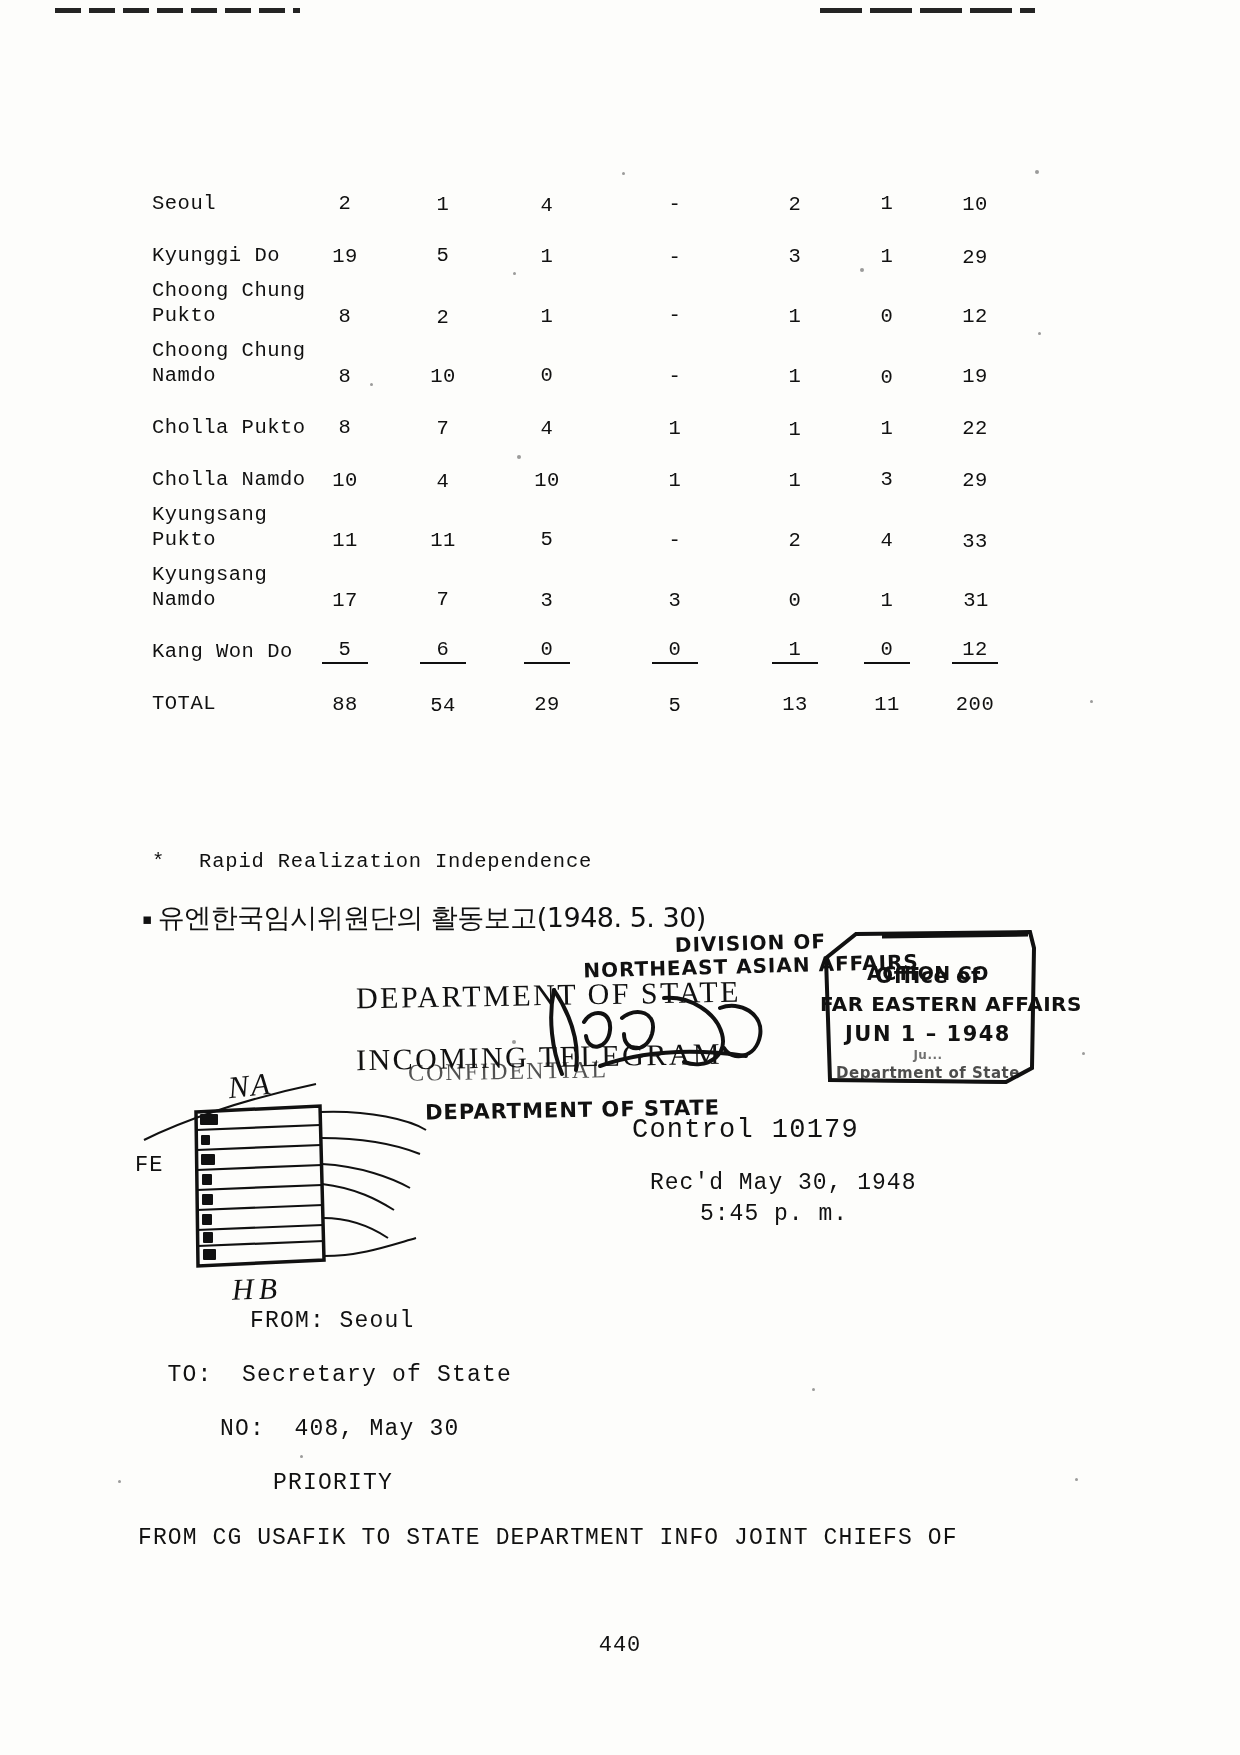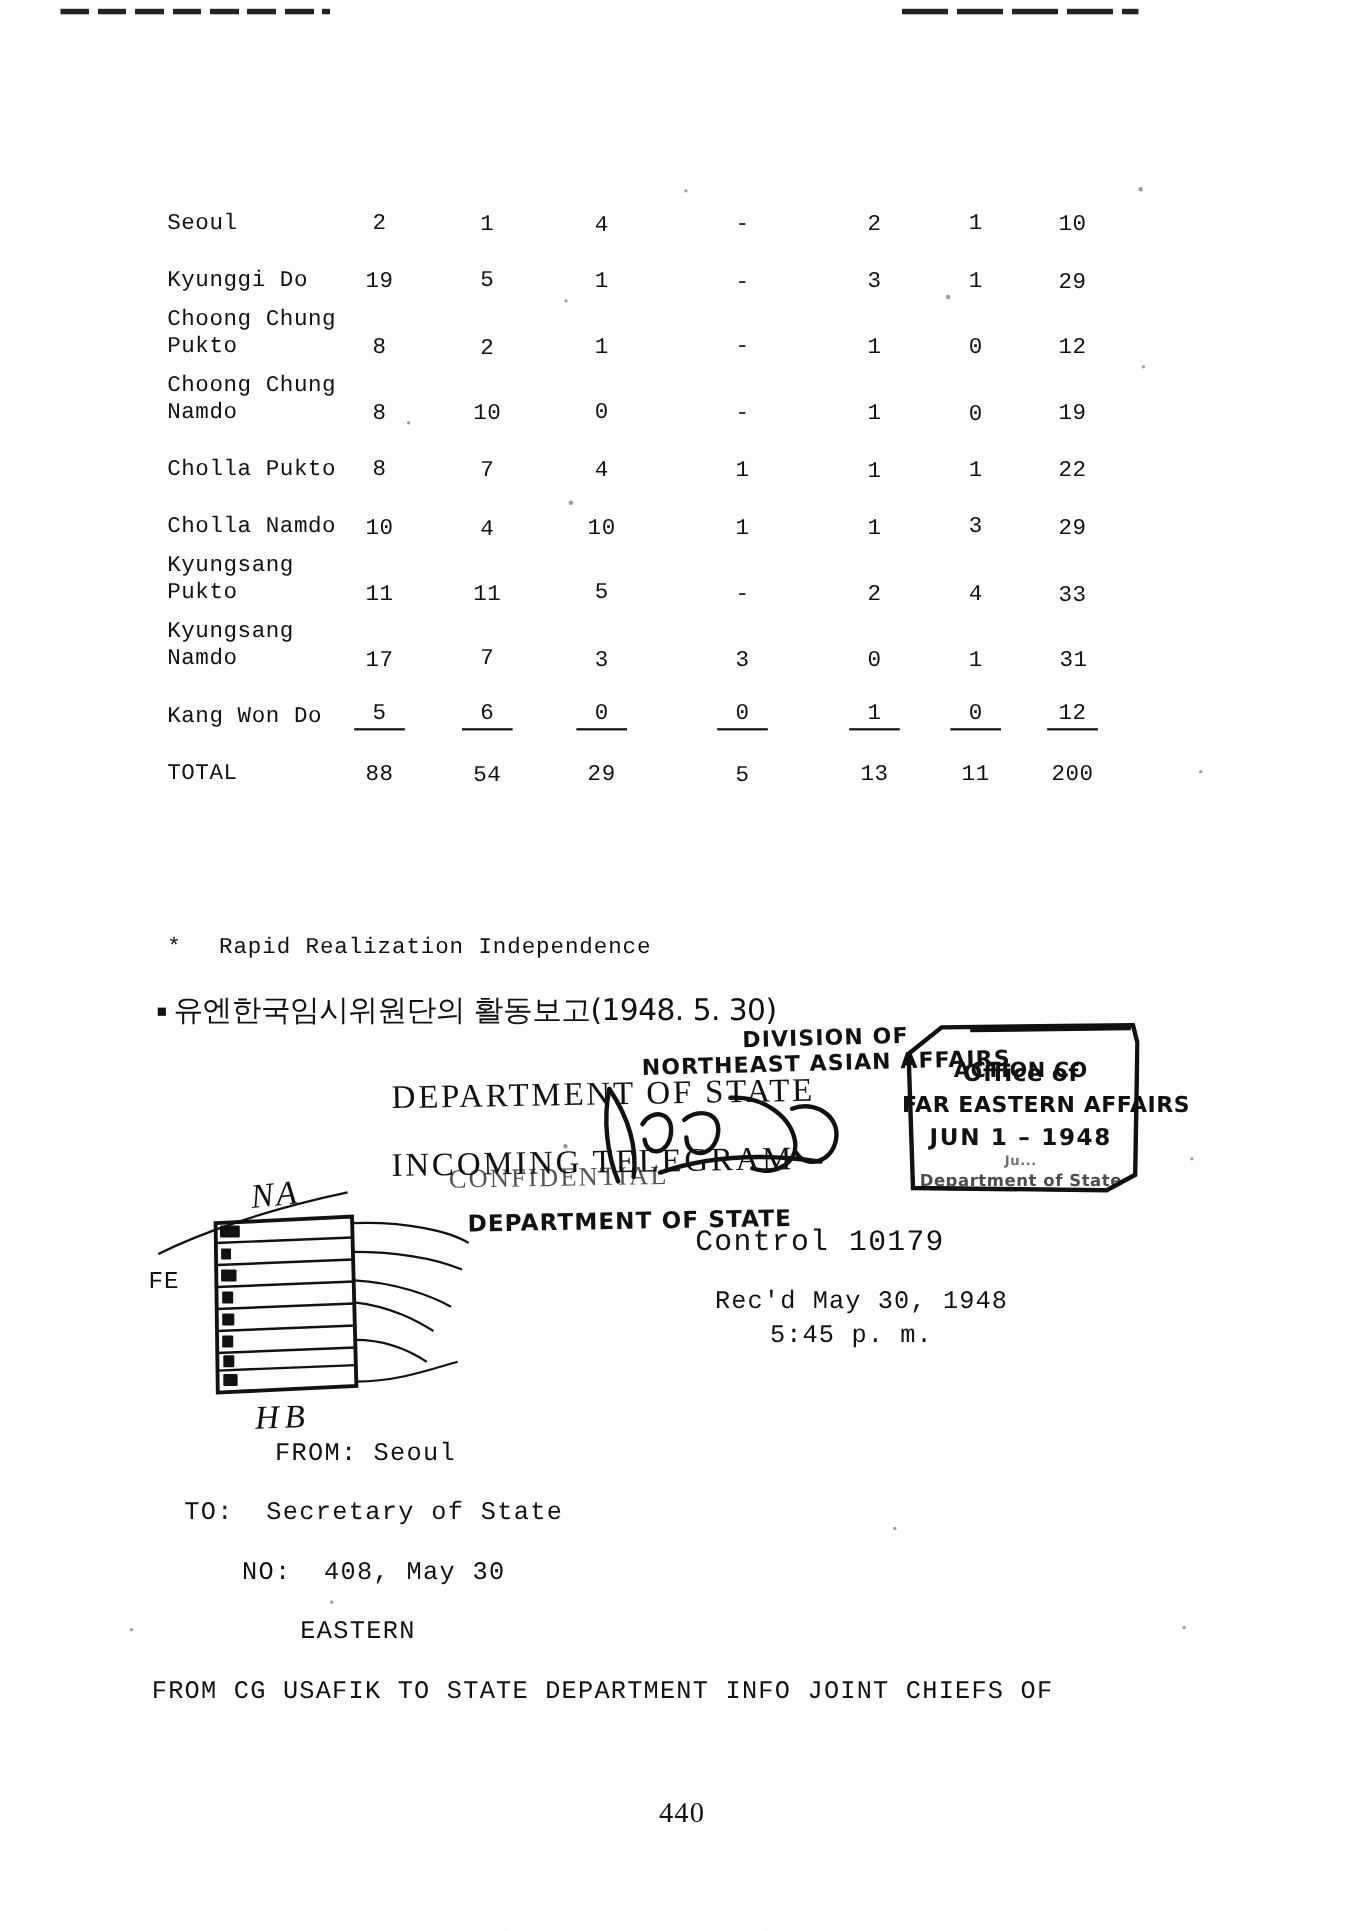--- a/index.html
+++ b/index.html
@@ -271,22 +271,22 @@
     letter-spacing: 1.1px;
     white-space: pre;
   }
 
   
   #page-number {
     position: absolute;
     left: 0; right: 0;
     top: 1633px;
     text-align: center;
-    font-family: Liberation Serif, serif;
-    font-size: 26px;
+    font-family: Liberation Mono, monospace;
+    font-size: 22px;
     letter-spacing: 1px;
   }
 </style>
 </head>
 <body>
 
 <div id="page">
 
   <div class="scan-edge-left"></div>
   <div class="scan-edge-right"></div>
@@ -499,20 +499,20 @@
     </g>
   </svg>
 
   <div class="na-hand">NA</div>
   <div class="hb-hand">HB</div>
 
   <div id="telegram-fields">
     <div class="field"><span class="fkey">FROM:</span><span class="fval">Seoul</span></div>
     <div class="field"><span class="fkey">TO:</span><span class="fval">Secretary of State</span></div>
     <div class="field"><span class="fkey">NO:</span><span class="fval">408, May 30</span></div>
-    <div class="field"><span class="fkey">EASTERN</span><span class="fval"></span></div>
+    <div class="field"><span class="fkey">PRIORITY</span><span class="fval"></span></div>
   </div>
 
   <div class="body-line">FROM CG USAFIK TO STATE DEPARTMENT INFO JOINT CHIEFS OF</div>
 
   <div id="page-number">440</div>
 
 </div>
 
 </body></html>

